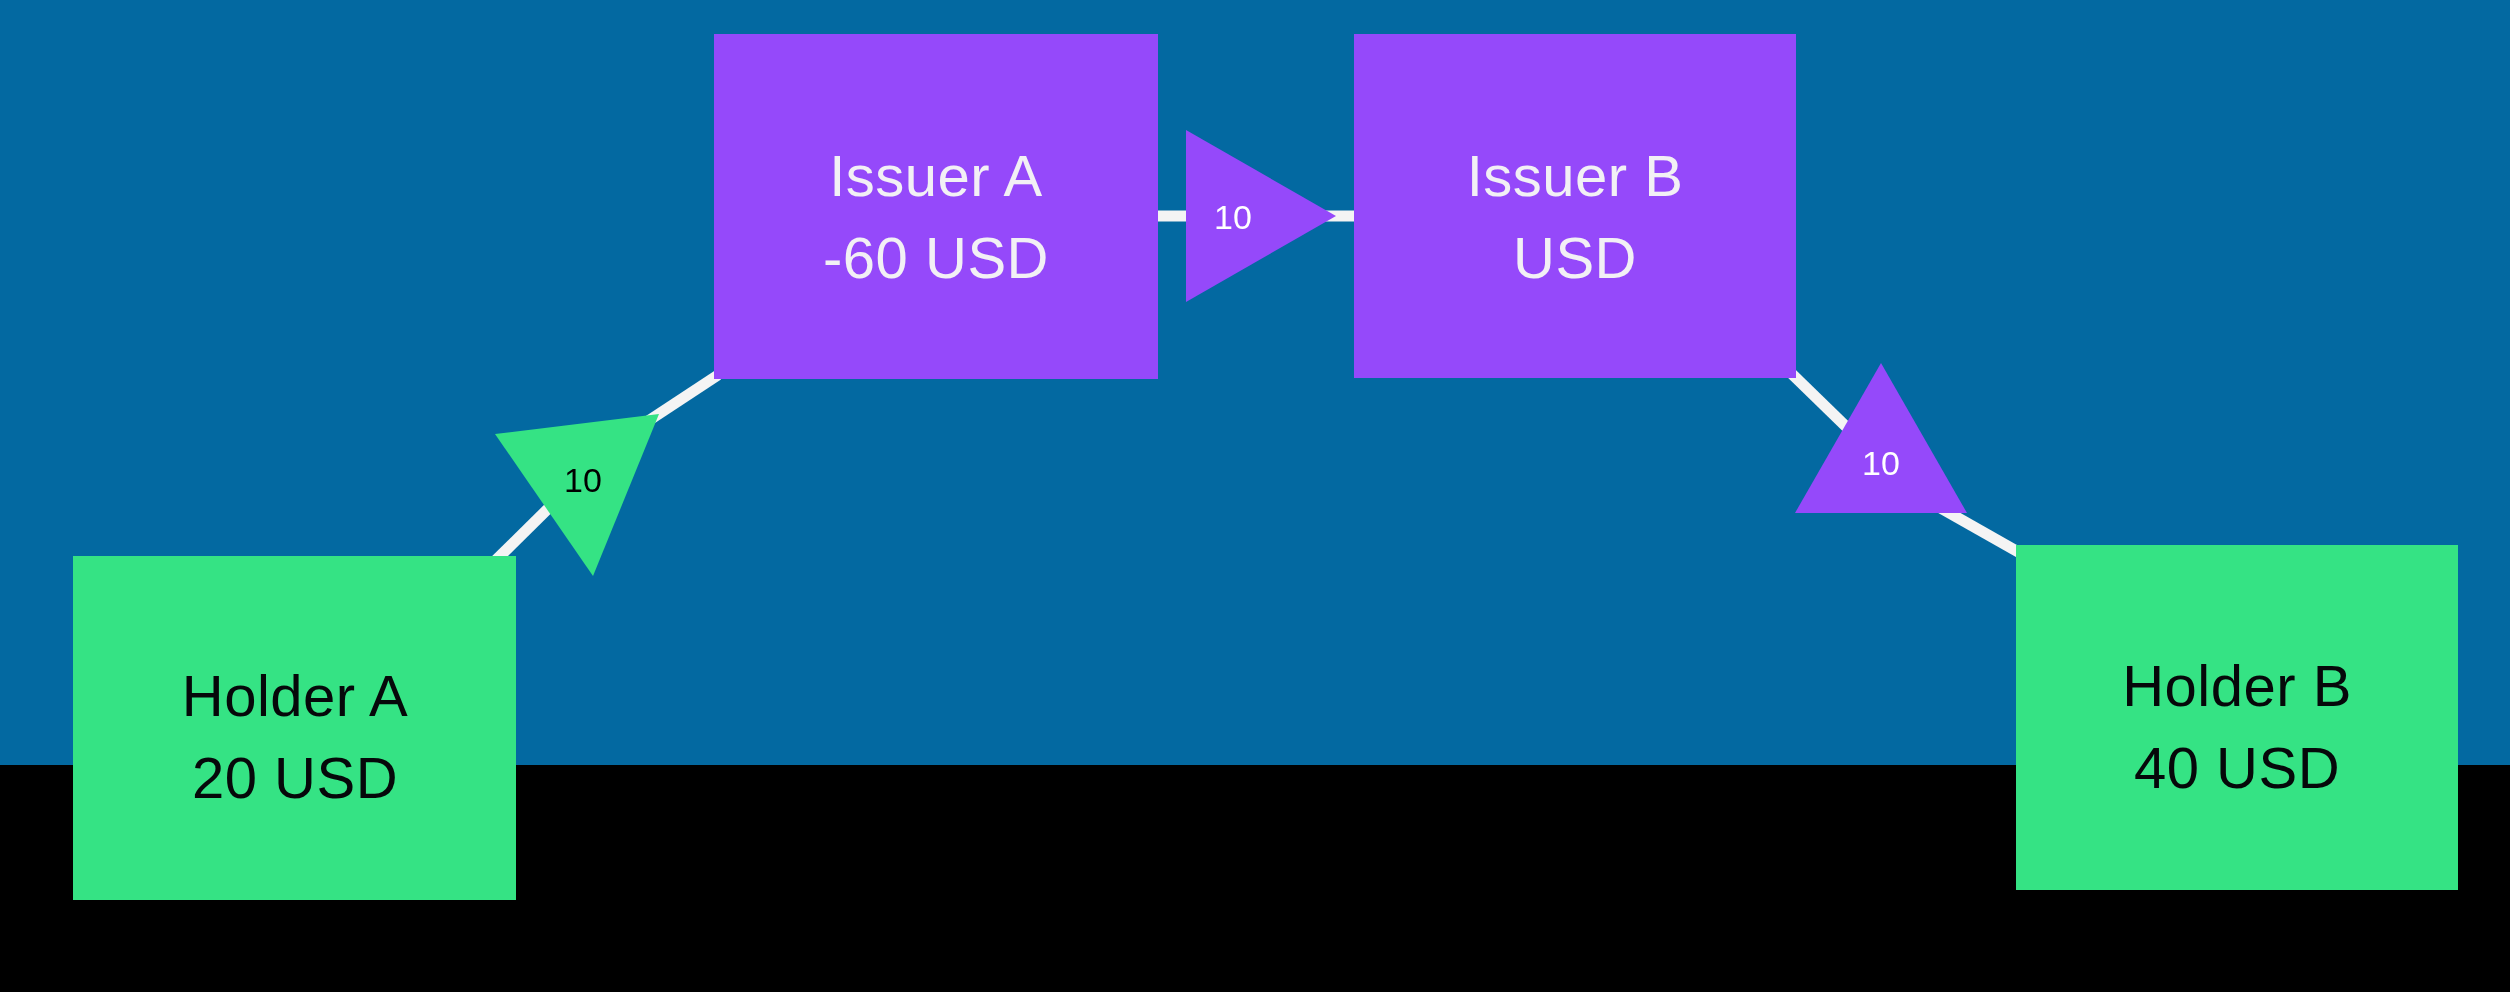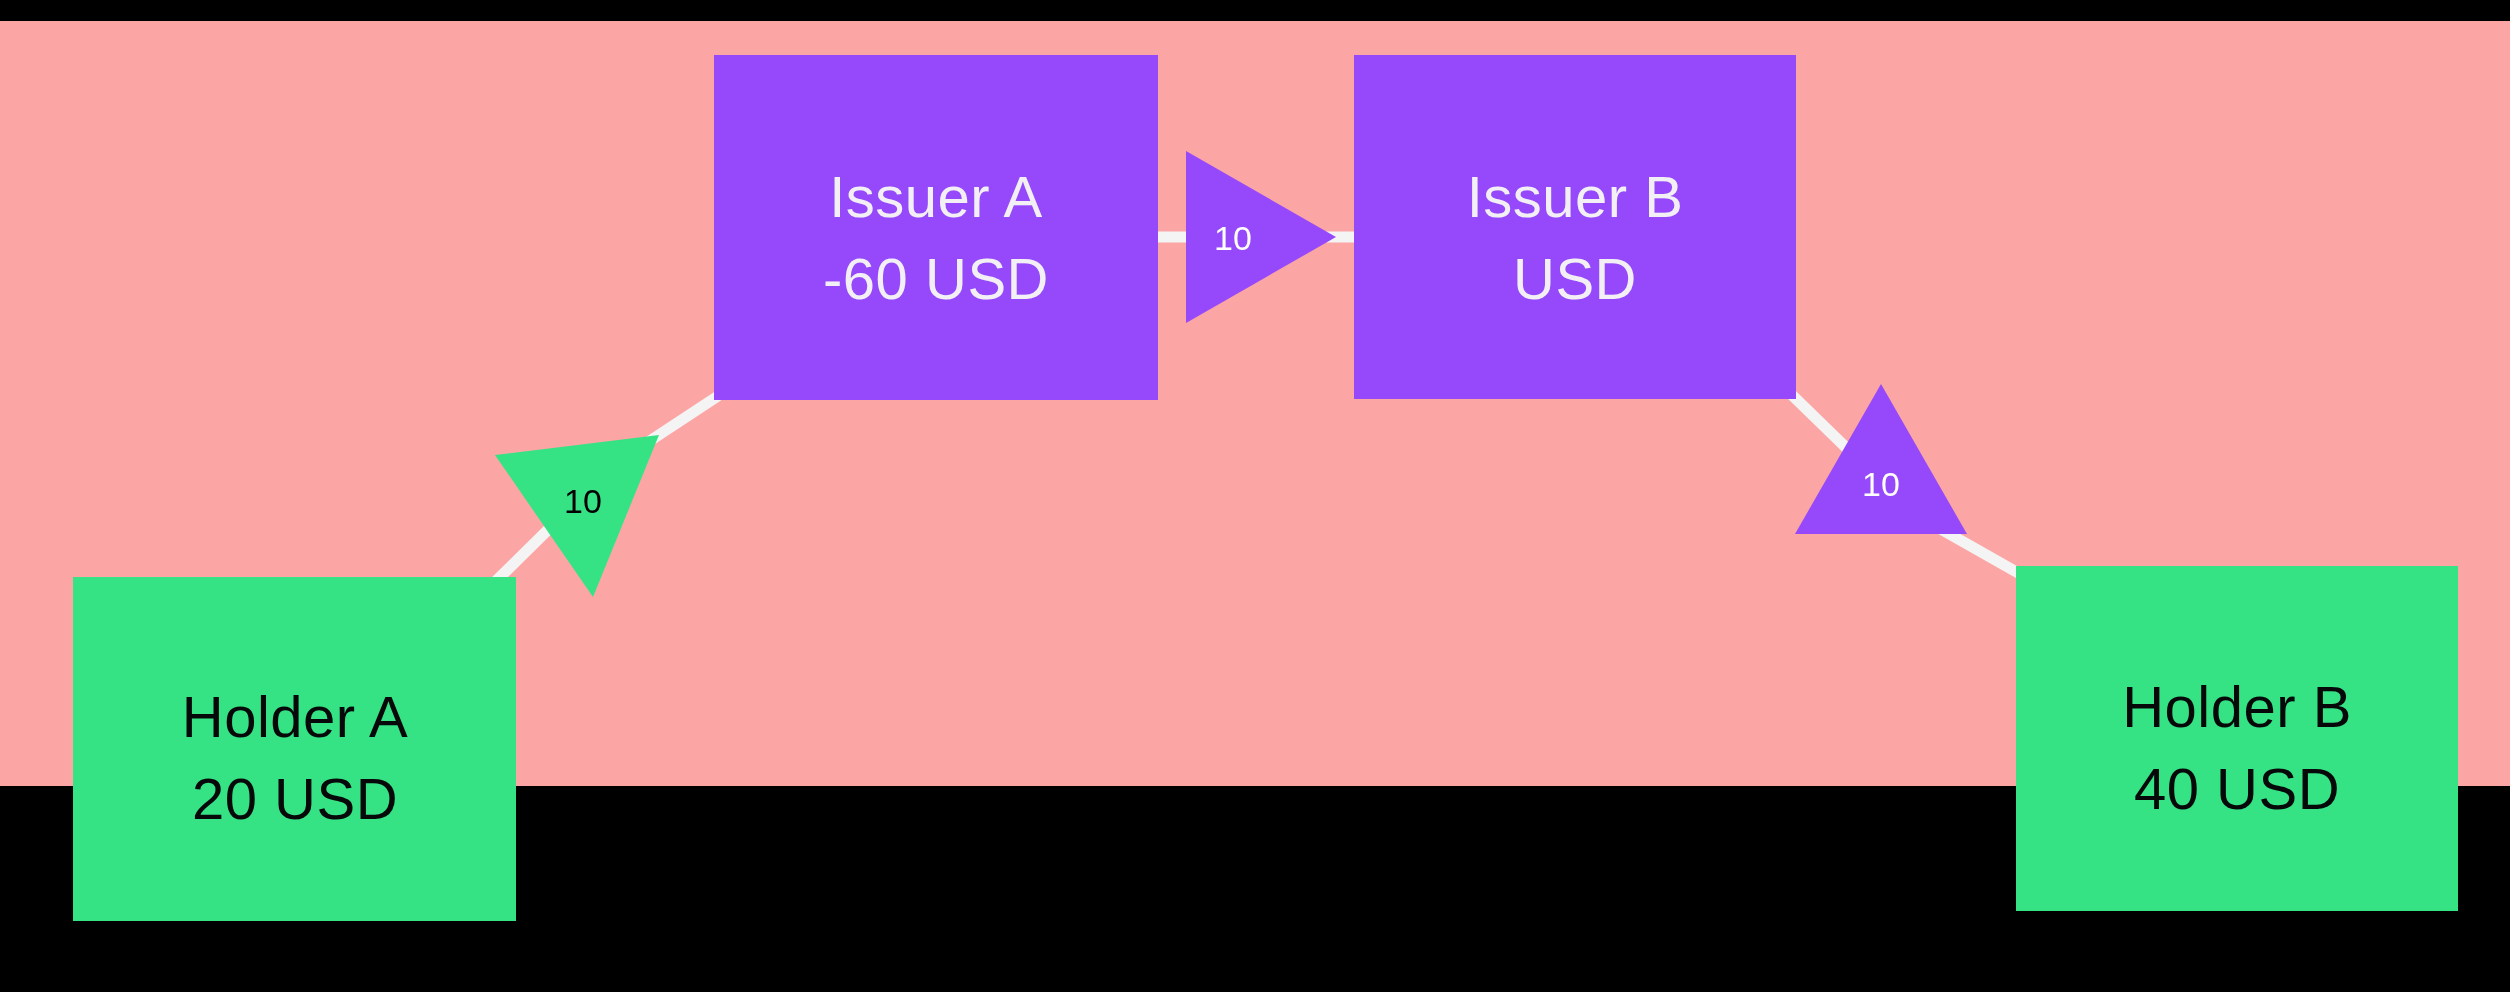--- a/index.html
+++ b/index.html
@@ -10,22 +10,21 @@
   body {
     width: 2510px;
     height: 992px;
     overflow: hidden;
     font-family: "Liberation Sans", sans-serif;
   }
   #canvas {
     position: relative;
     width: 2510px;
     height: 765px;
-    background: #fca5a5;
-    margin-top: 21px;
+    background: #0369a1;
   }
   #graph-svg {
     position: absolute;
     left: 0;
     top: 0;
     width: 2510px;
     height: 992px;
     display: block;
   }
   .node-label {

